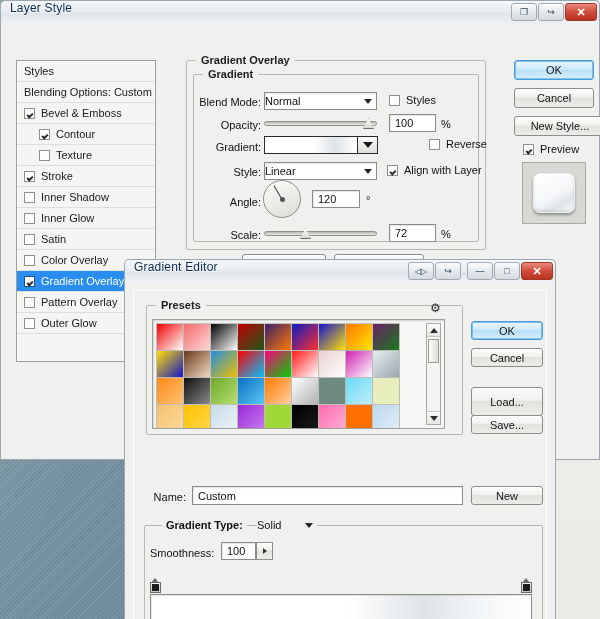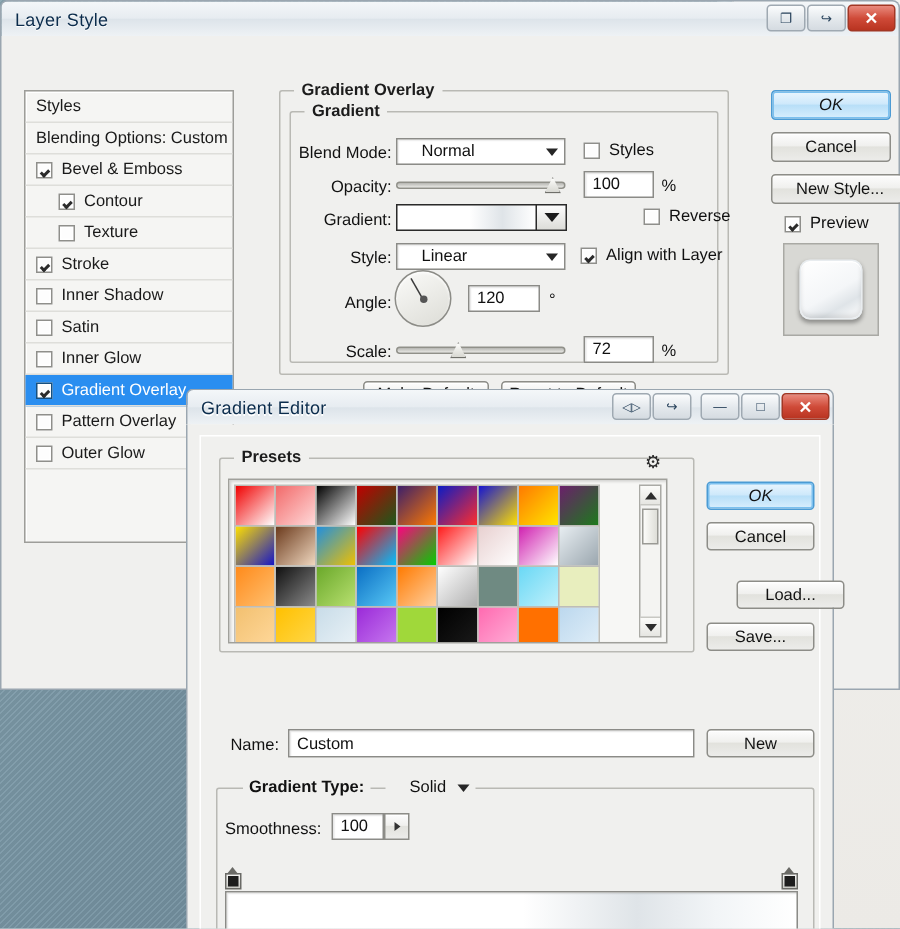--- a/index.html
+++ b/index.html
@@ -30,21 +30,21 @@
     background:linear-gradient(90deg,#91adb9,#b9ccd4,#8fabb8);
   }
 
   
   .win{ position:absolute; }
   .titlebar{
     height:24px; position:relative;
     background:linear-gradient(180deg,#f4f7f9 0%,#e7ecf1 48%,#dde4ea 52%,#eef2f5 100%);
     border:1px solid #9aa6b0; border-bottom:none;
     border-top-left-radius:5px; border-top-right-radius:5px;
-    display:flex; align-items:center;
+    display:flex; 
   }
   .titlebar .ttl{
     font-size:12px; color:#0b2c4c; padding-left:9px; letter-spacing:.2px;
     text-shadow:0 1px 0 #fff;
   }
   .wbtns{ position:absolute; right:2px; top:2px; display:flex; gap:0; align-items:center;}
   .wb{
     width:26px; height:18px; margin-left:1px;
     border:1px solid #9fa9b2; border-radius:3px;
     background:linear-gradient(180deg,#fbfcfd,#e3e8ec 55%,#d5dbe1);
@@ -101,21 +101,21 @@
   
   .lbl{ position:absolute; text-align:right; font-size:11px; color:#111; }
   .fld{
     position:absolute; background:#fff; border:1px solid #8b8b87;
     box-shadow:inset 1px 1px 1px rgba(0,0,0,.10);
     display:flex; align-items:center; padding-left:5px; font-size:11px;
   }
   .combo{
     position:absolute; background:linear-gradient(180deg,#fff,#fff);
     border:1px solid #8b8b87; display:flex; align-items:center;
-    padding-left:16px; font-size:11px;
+    padding-left:0; font-size:11px;
     box-shadow:inset 1px 1px 1px rgba(0,0,0,.08);
   }
   .combo .arw{
     position:absolute; right:4px; top:50%; margin-top:-2px;
     width:0;height:0;border-left:4px solid transparent;border-right:4px solid transparent;
     border-top:5px solid #262626;
   }
   .chk{ position:absolute; display:flex; align-items:center; font-size:11px; }
 
   
@@ -160,21 +160,21 @@
   
   .btn{
     position:absolute; display:flex;align-items:center;justify-content:center;
     font-size:11px; color:#131313;
     background:linear-gradient(180deg,#fdfdfd 0%,#f0f0ee 45%,#e2e2dd 50%,#ececea 100%);
     border:1px solid #8d8d88; border-radius:3px;
     box-shadow:inset 0 1px 0 #fff;
   }
   .btn.primary{
     background:linear-gradient(180deg,#eaf6fe 0%,#cfe9fb 45%,#b8dff8 52%,#d9effd 100%);
-    border:1px solid #4b9bd4; box-shadow:0 0 0 1px #7cc0ee inset;font-style:italic;
+    border:1px solid #4b9bd4; box-shadow:0 0 0 1px #7cc0ee inset;
   }
 
   
   #prevbox{
     position:absolute; background:#d8d8d4; border:1px solid #a9a9a4;
     display:flex; align-items:center; justify-content:center;
   }
   #prevshape{
     width:42px;height:40px;border-radius:7px;
     background:linear-gradient(150deg,#ffffff,#f4f6f8 55%,#dfe4e8 75%,#ffffff);
@@ -274,25 +274,29 @@
           <div class="srow">
             <span class="cbx on"></span>
             <span>Stroke</span>
           </div>
           <div class="srow">
             <span class="cbx"></span>
             <span>Inner Shadow</span>
           </div>
           <div class="srow">
             <span class="cbx"></span>
+            <span>Inner Glow</span>
+          </div>
+          <div class="srow">
+            <span class="cbx"></span>
             <span>Satin</span>
           </div>
           <div class="srow">
             <span class="cbx"></span>
-            <span>Inner Glow</span>
+            <span>Color Overlay</span>
           </div>
           <div class="srow sel">
             <span class="cbx on"></span>
             <span>Gradient Overlay</span>
           </div>
           <div class="srow">
             <span class="cbx"></span>
             <span>Pattern Overlay</span>
           </div>
           <div class="srow">
@@ -449,21 +453,21 @@
             </span>
           <span class="thm"></span>
           <span class="ar dn">
               <i class="tri d"></i>
             </span>
         </div>
       </div>
 
       <div class="btn primary" style="left:337px;top:30px;width:72px;height:19px;">OK</div>
       <div class="btn" style="left:337px;top:57px;width:72px;height:19px;">Cancel</div>
-      <div class="btn" style="left:357px;top:96px;width:72px;height:19px;text-align:right;">Load...</div>
+      <div class="btn" style="left:337px;top:96px;width:72px;height:29px;text-align:right;">Load...</div>
       <div class="btn" style="left:337px;top:124px;width:72px;height:19px;">Save...</div>
 
       <span class="lbl" style="left:10px;top:200px;width:42px;">Name:</span>
       <div class="fld" style="left:58px;top:195px;width:271px;height:19px;">
         <span>Custom</span>
       </div>
       <div class="btn" style="left:337px;top:195px;width:72px;height:19px;">New</div>
 
       <div class="grp" style="left:10px;top:234px;width:399px;height:112px;"></div>
       <span class="lbl" style="left:28px;top:228px;background:#f0f0ee;padding:0 4px;font-weight:bold;">Gradient Type:</span>

